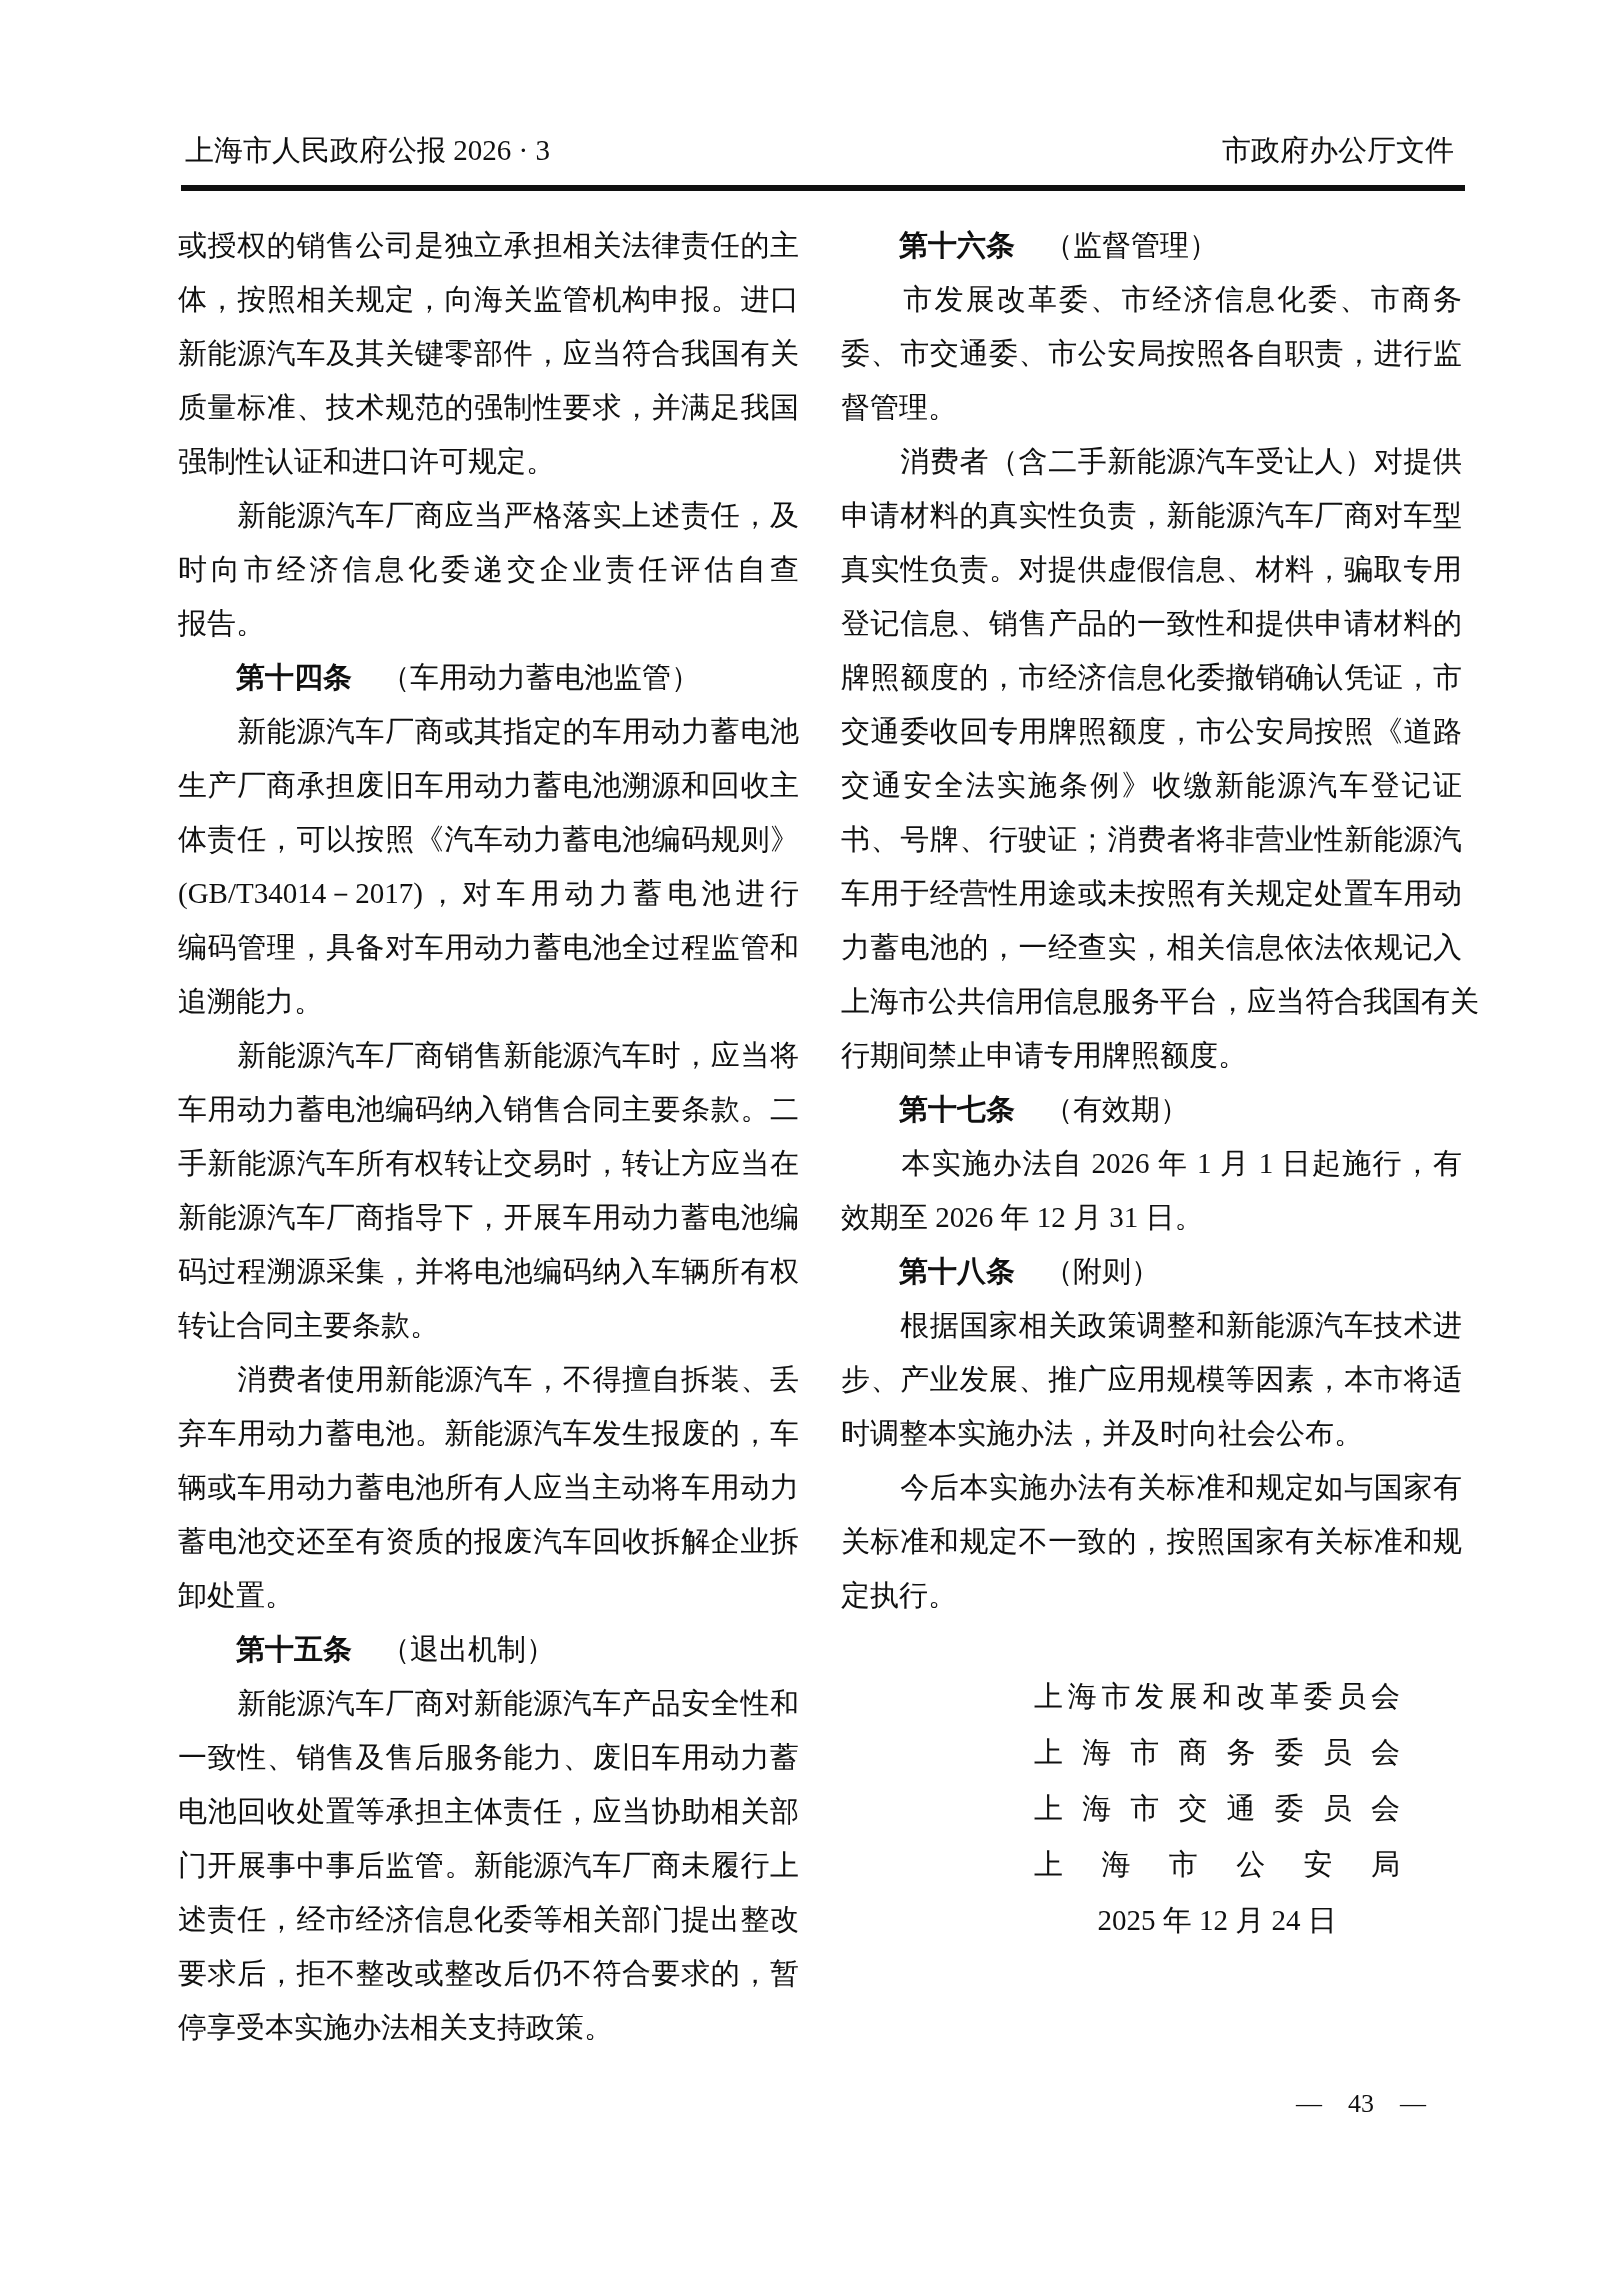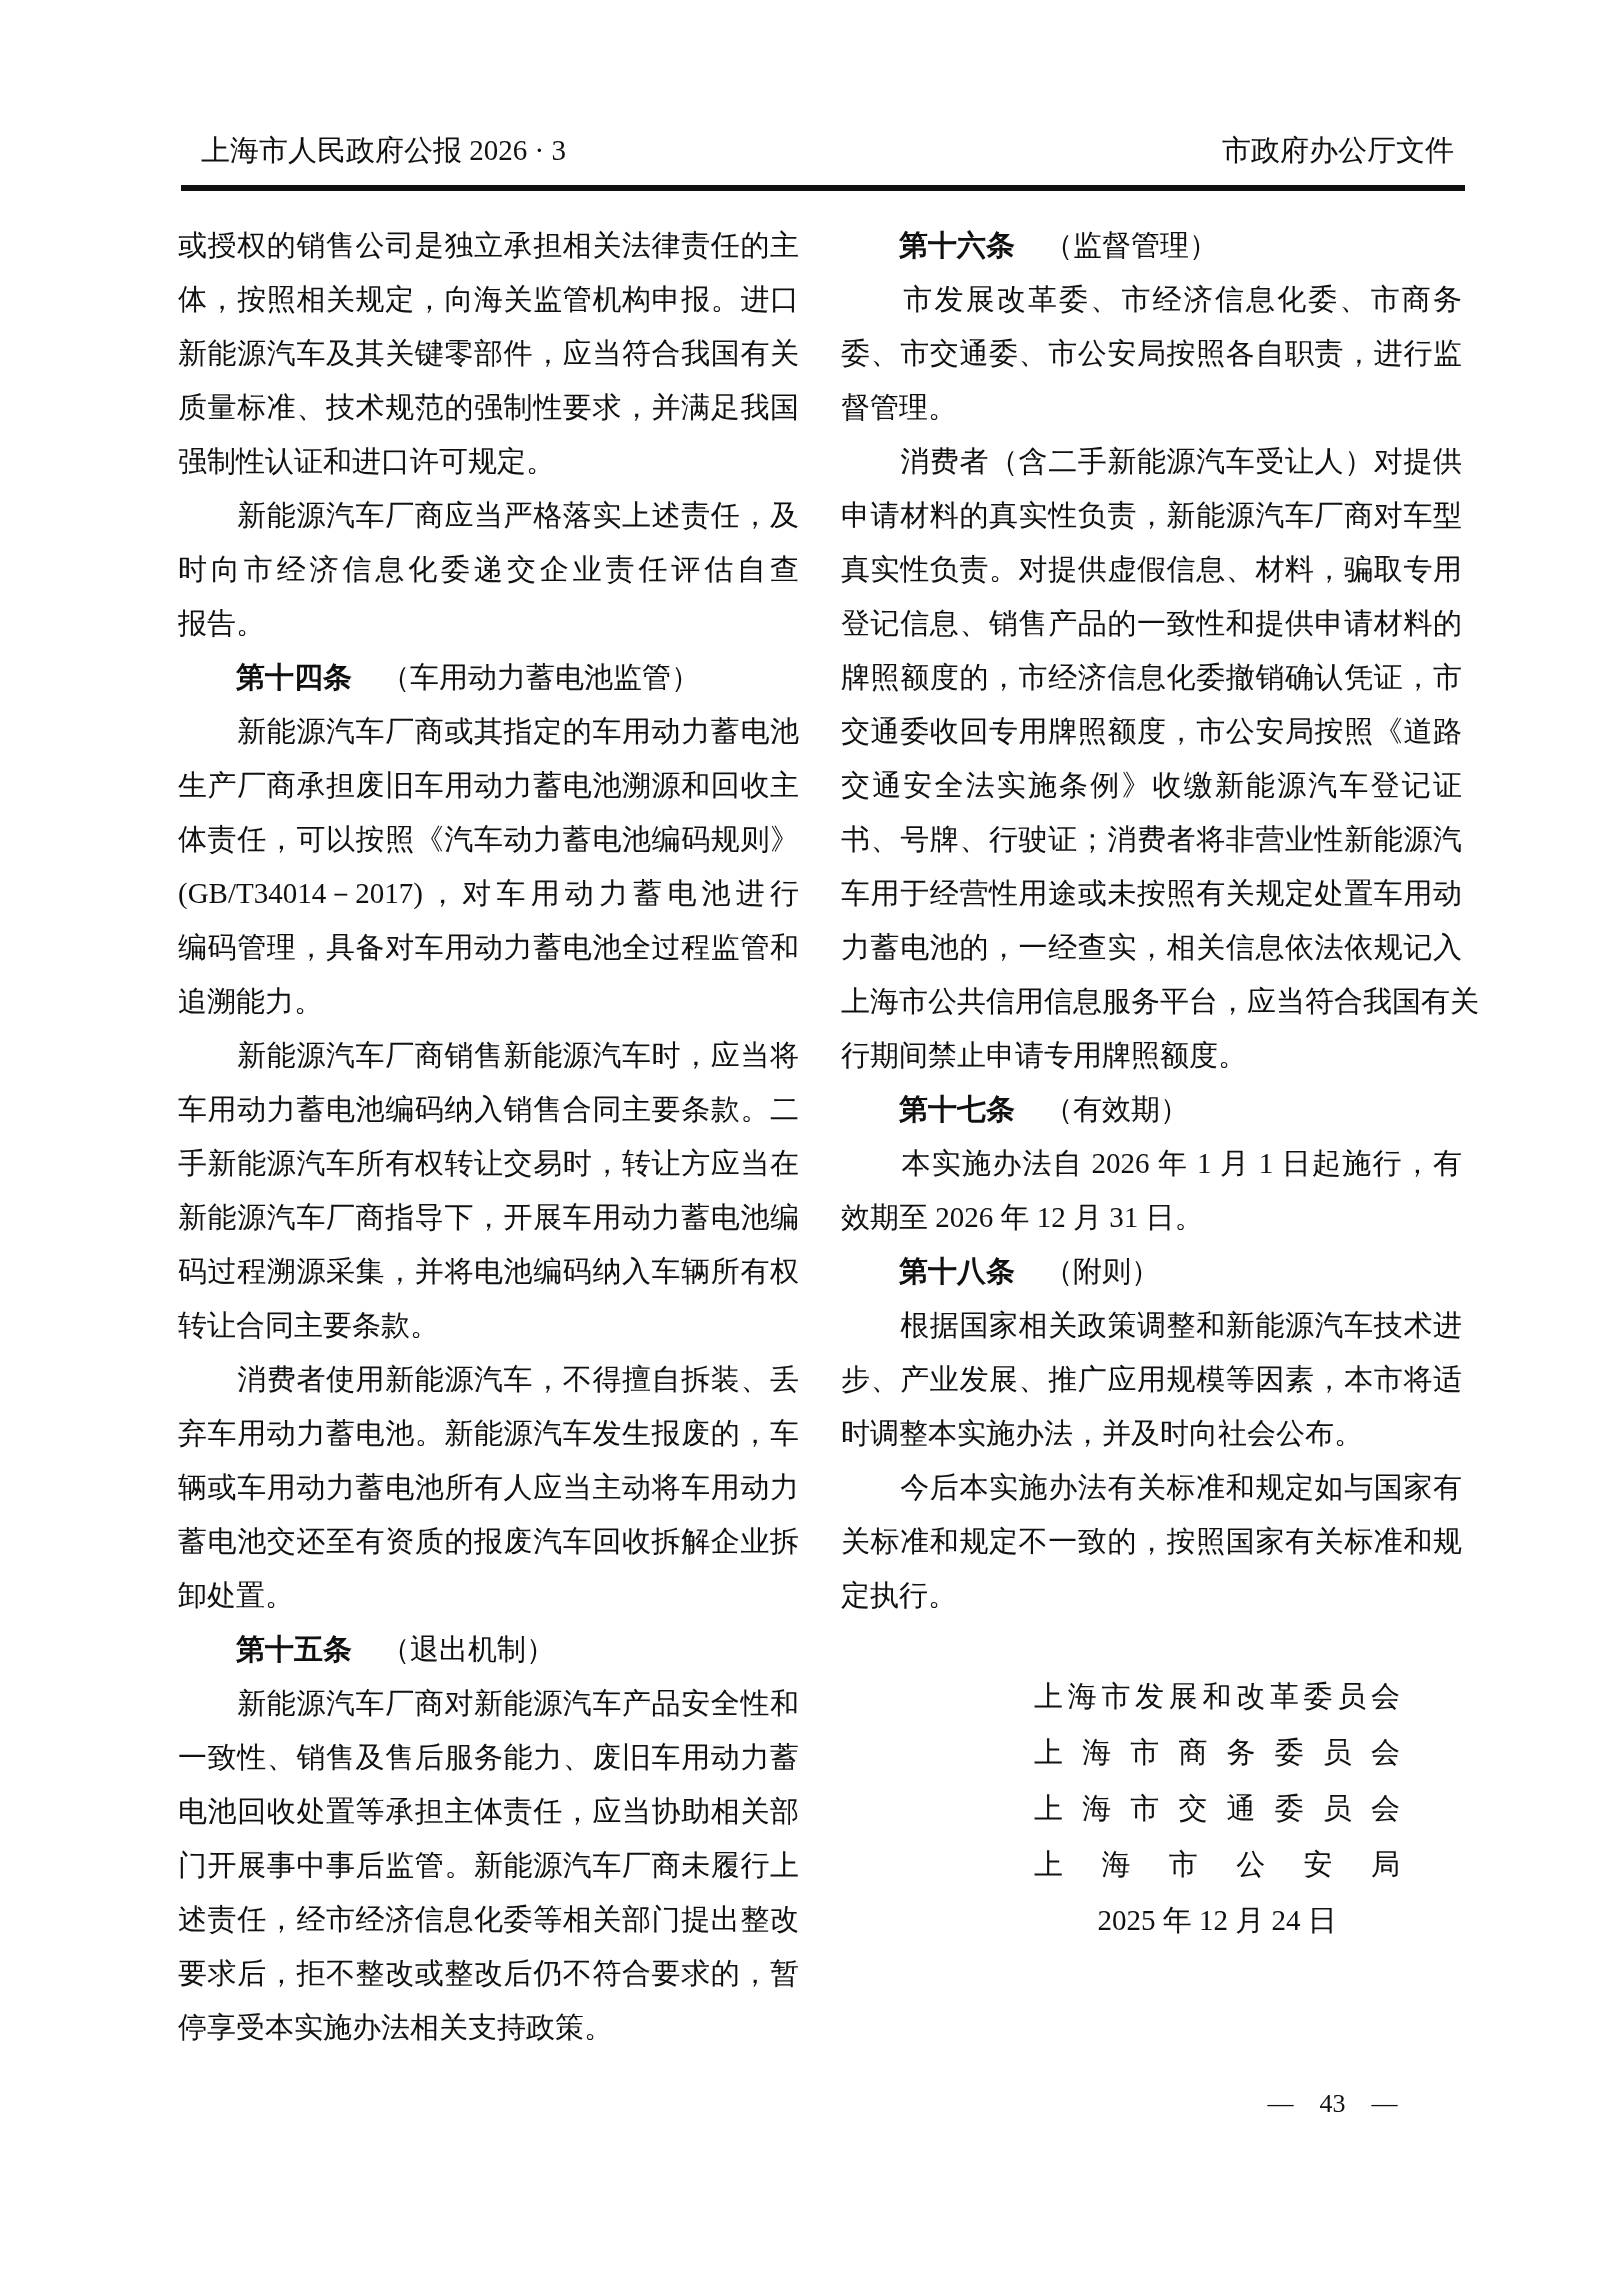--- a/index.html
+++ b/index.html
@@ -24,21 +24,21 @@
   .header{
     position:absolute;
     left:185px;
     right:158px;
     top:131px;
     height:39px;
     font-size:29px;
     line-height:39px;
     white-space:nowrap;
   }
-  .h-left{position:absolute;left:16px;top:0;}
+  .h-left{position:absolute;left:0;top:0;}
   .h-right{position:absolute;right:11px;top:0;}
   .rule{
     position:absolute;
     left:181px;
     top:185px;
     width:1284px;
     height:5.9px;
     background:var(--ink);
   }
   
@@ -80,27 +80,27 @@
     text-align:justify;
     text-align-last:justify;
   }
   .sig-date{
     text-align:center;
     text-align-last:center;
   }
   
   .footer{
     position:absolute;
-    left:1218px;
+    left:1296px;
     top:2084px;
     width:229px;
     height:39px;
     line-height:39px;
     font-size:26px;
-    text-align:center;
+    text-align:left;
     white-space:nowrap;
   }
 </style>
 </head>
 <body>
 
 <div class="page">
 
   <div class="header">
     <span class="h-left">上海市人民政府公报 2026 · 3</span>

